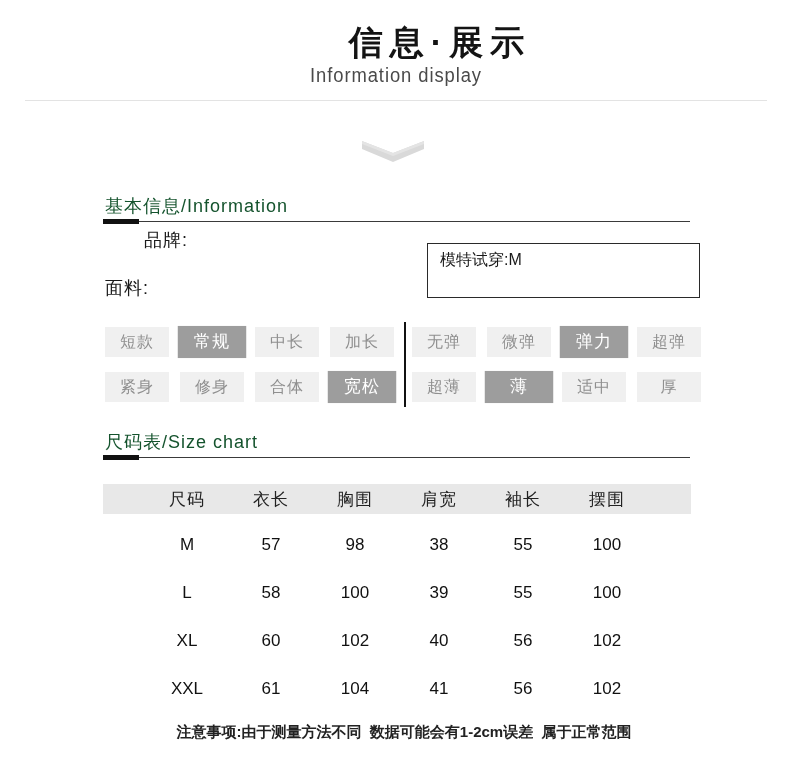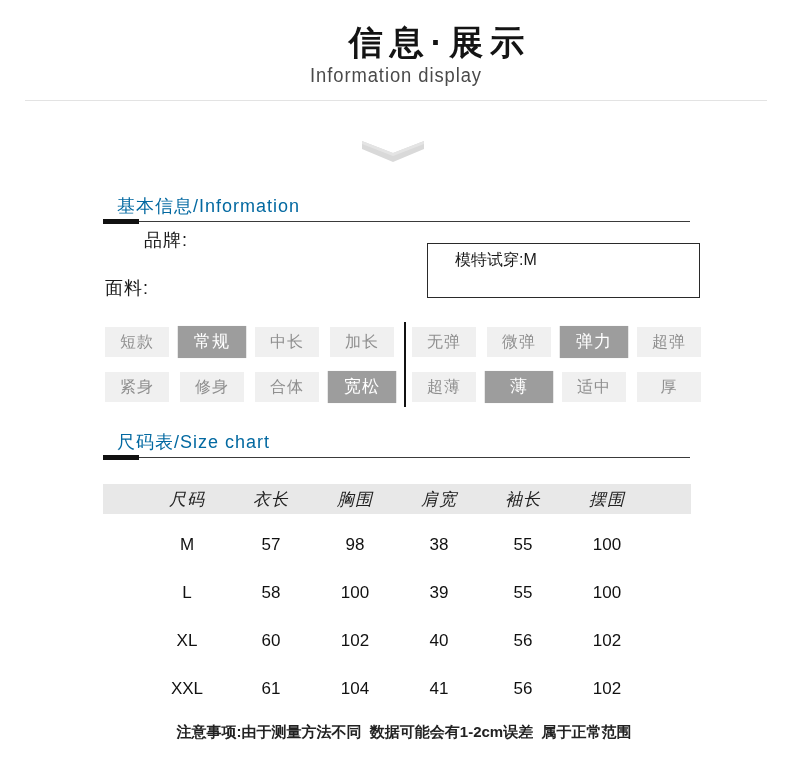--- a/index.html
+++ b/index.html
@@ -9,52 +9,52 @@
 
   .title { position:absolute; top:20px; left:0; width:100%; text-align:center;
            font-size:34px; font-weight:bold; letter-spacing:7px; color:#141414;margin-left:44px; }
   .subtitle { position:absolute; top:64px; left:0; width:100%; text-align:center;
               font-size:20px; letter-spacing:1px; color:#4a4a4a;
               font-family:"Liberation Sans",sans-serif; transform:scaleX(.92); }
   .top-divider { position:absolute; top:100px; left:25px; width:742px; height:1px; background:#e3e3e3; }
 
   .chevron { position:absolute; top:141px; left:362px; }
 
-  .section-heading { position:absolute; left:117px; font-size:18px; color:#0369a1; letter-spacing:1px;text-align:right; }
+  .section-heading { position:absolute; left:105px; font-size:18px; color:#14532d; letter-spacing:1px;text-align:right; }
   .h-basic { top:194px; }
   .h-size  { top:430px; }
   .rule { position:absolute; left:103px; width:587px; height:5px; }
   .rule-basic { top:219px; }
   .rule-size  { top:455px; }
   .rule .thin { position:absolute; top:2px; left:0; width:100%; height:1px; background:#3a3a3a; }
   .rule .thick { position:absolute; top:0; left:0; width:36px; height:5px; background:#111; }
 
   .field-label { position:absolute; left:105px; font-size:18px; color:#1a1a1a; letter-spacing:1px; }
   .f-brand { top:228px;margin-left:39px; }
   .f-fabric { top:276px; }
 
   .model-box { position:absolute; left:427px; top:243px; width:273px; height:55px;
-               border:1px solid #2a2a2a; padding:4px 27px; font-size:16px; color:#1a1a1a; }
+               border:1px solid #2a2a2a; padding:4px 12px; font-size:16px; color:#1a1a1a; }
   .model-box div { line-height:23px; white-space:pre; }
 
   .tag-group { position:absolute; width:290px; display:grid;
                grid-template-columns:repeat(4,64px); grid-auto-rows:30px;
                column-gap:11px; row-gap:15px; }
   .tg-left  { left:105px; top:327px; }
   .tg-right { left:412px; top:327px; }
   .tag { background:#f0f0f0; color:#8f8f8f; font-size:16px; display:flex;
          align-items:center; justify-content:center; letter-spacing:1px; }
   .tag.selected { background:#9d9d9d; color:#ffffff; transform:scale(1.07); }
   .tag-divider { position:absolute; left:404px; top:322px; width:2px; height:85px; background:#111; }
 
   .table-header { position:absolute; left:103px; top:484px; width:588px; height:30px;
                   background:#e8e8e8; display:grid; grid-template-columns:repeat(6,1fr);
                   padding:0 42px; }
   .table-header .cell { display:flex; align-items:center; justify-content:center;
-                        font-size:17px; color:#222; letter-spacing:1px;font-style:italic; }
+                        font-size:17px; color:#222; letter-spacing:1px; }
   .table-rows { position:absolute; left:103px; top:521px; width:588px; }
   .table-row { display:grid; grid-template-columns:repeat(6,1fr); padding:0 42px; height:48px; }
   .table-row .cell { display:flex; align-items:center; justify-content:center;
                      font-size:17px; color:#111; }
 
   .footer-note { position:absolute; top:723px; left:0; width:100%; text-align:center;
                  font-size:15px; font-weight:bold; color:#222; white-space:pre;padding-left:16px; }
 </style>
 </head>
 <body>

